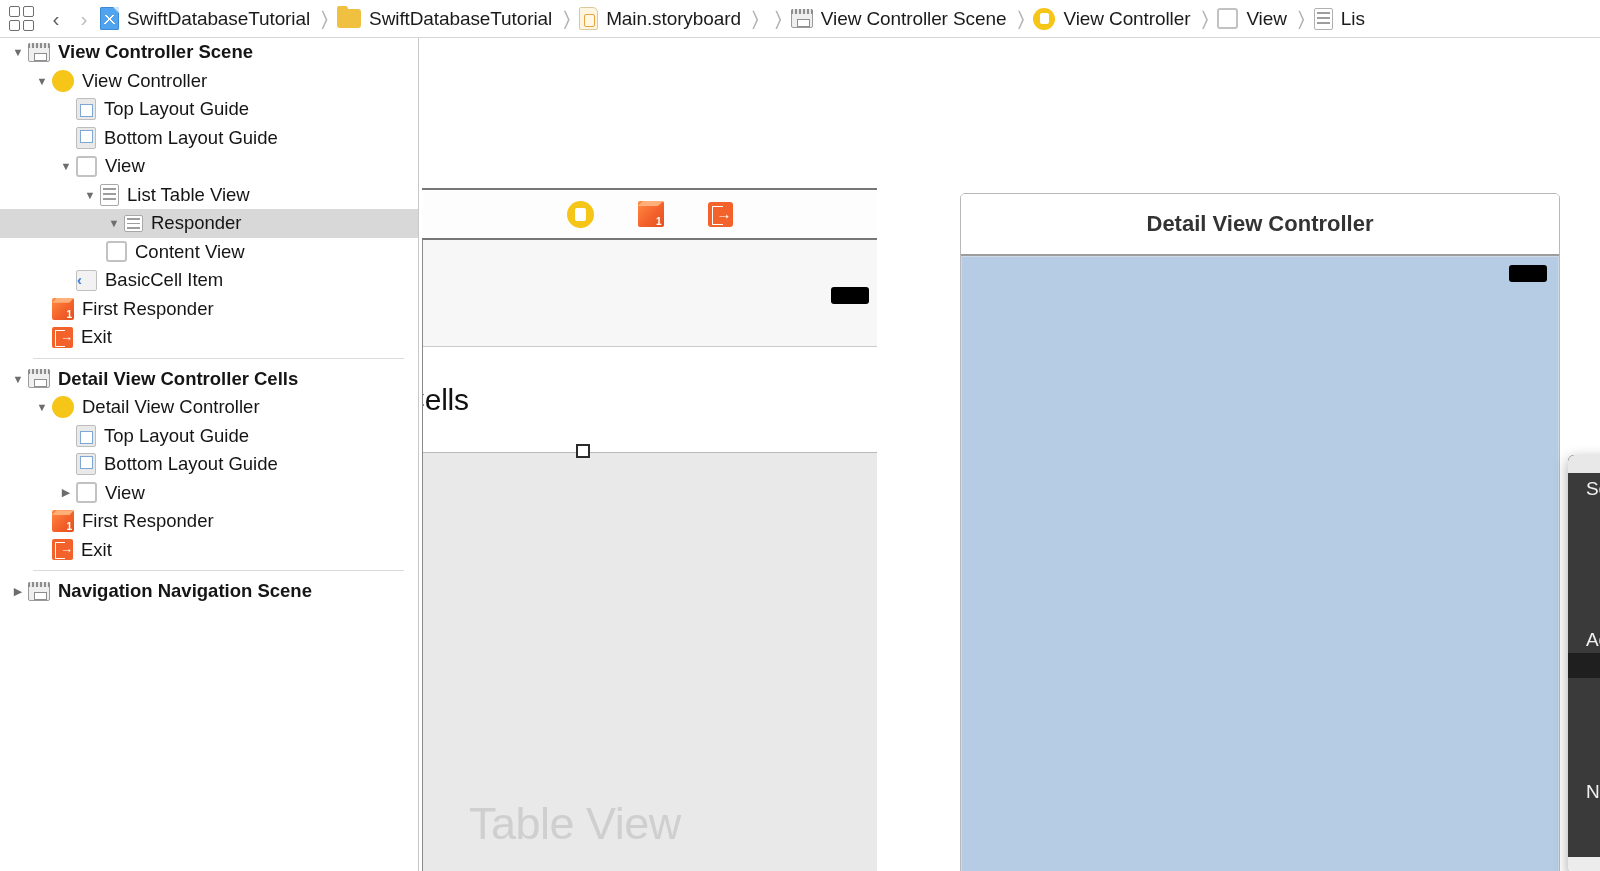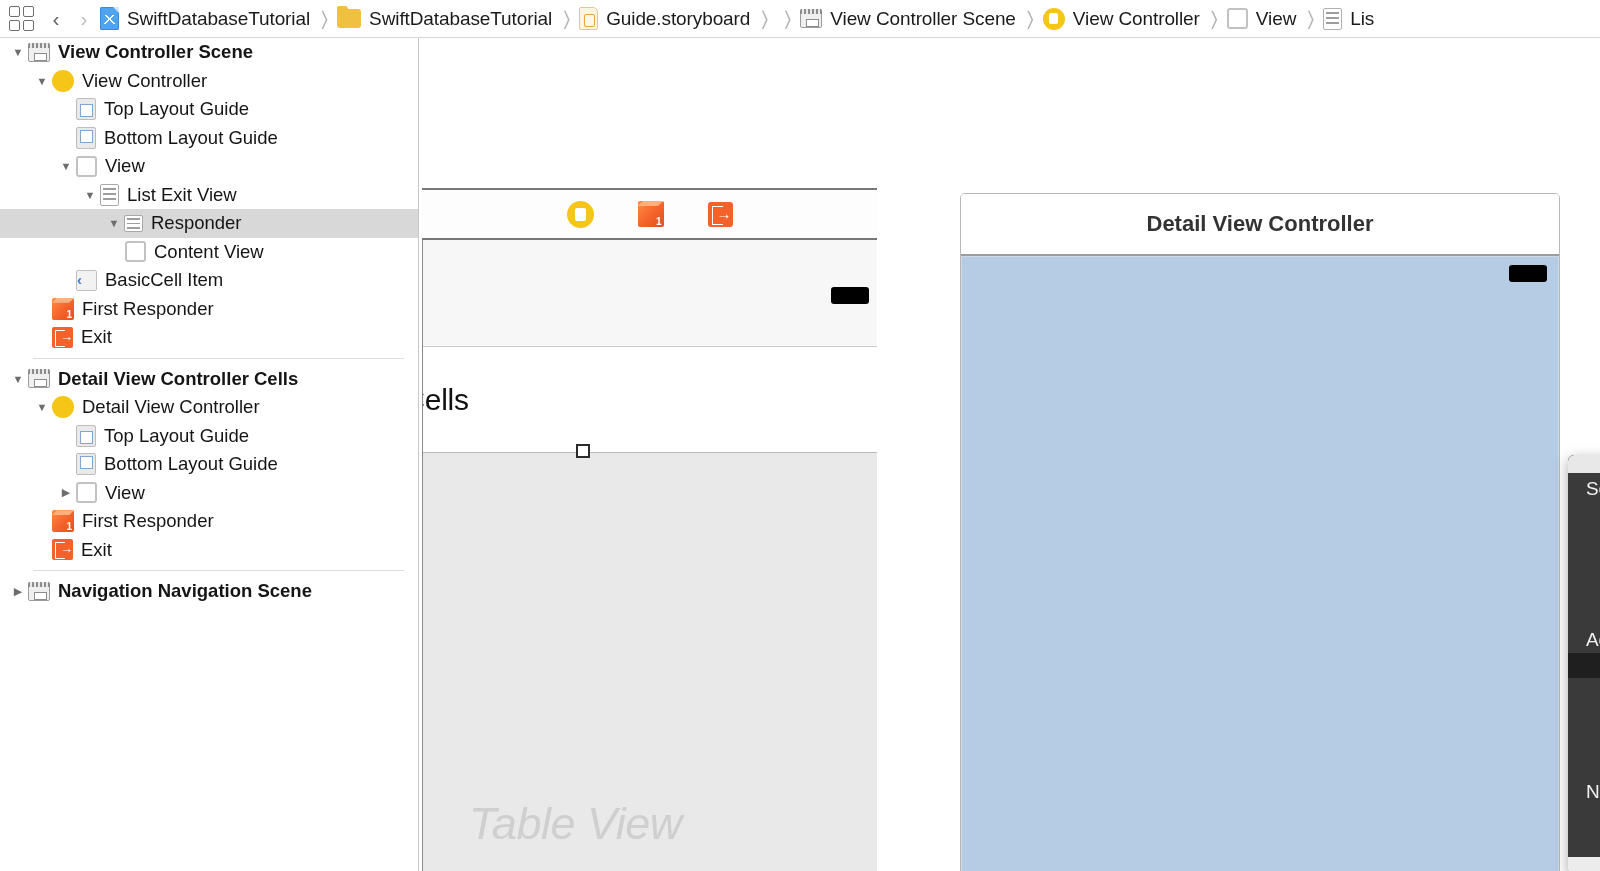--- a/index.html
+++ b/index.html
@@ -237,21 +237,21 @@
   .dl-title .t {
     font-size: 30px; color: #111111; font-weight: normal;
     margin-left: -44px; letter-spacing: -0.3px;
   }
   .dl-body {
     position: relative; height: 420px; background: #e9e9e9;
     border-top: 1px solid #b9b9b9;
   }
   .dl-placeholder {
     position: absolute; left: 46px; top: 345px;
-    font-size: 45px; color: #cfcfcf; letter-spacing: -0.5px; font-style: italic;
+    font-size: 45px; color: #cfcfcf; letter-spacing: -0.5px;
   }
   .handle {
     position: absolute; left: 153px; top: -9px;
     width: 14px; height: 14px; background: #ffffff; border: 2.5px solid #2b2b2b;
   }
 
   
   .device-right {
     position: absolute; left: 540px; top: 155px;
     width: 600px; height: 700px;
@@ -321,21 +321,21 @@
           <span class="lbl">SwiftDatabaseTutorial</span>
         </div>
         <span class="jb-sep">〉</span>
         <div class="jb-item">
           <span class="ic ic-folder"></span>
           <span class="lbl">SwiftDatabaseTutorial</span>
         </div>
         <span class="jb-sep">〉</span>
         <div class="jb-item">
           <span class="ic ic-storyboard"></span>
-          <span class="lbl">Guide.storyboard</span>
+          <span class="lbl">Main.storyboard</span>
         </div>
         <span class="jb-sep">〉</span>
         <span class="jb-sep">〉</span>
         <div class="jb-item">
           <span class="ic ic-scene"></span>
           <span class="lbl">View Controller Scene</span>
         </div>
         <span class="jb-sep">〉</span>
         <div class="jb-item">
           <span class="ic ic-vc"></span>
@@ -377,28 +377,28 @@
           <span class="txt">Bottom Layout Guide</span>
         </div>
         <div class="row" style="padding-left: 56px;">
           <span class="tw">▼</span>
           <span class="ico s-view"></span>
           <span class="txt">View</span>
         </div>
         <div class="row" style="padding-left: 80px;">
           <span class="tw">▼</span>
           <span class="ico s-table"></span>
-          <span class="txt">List Exit View</span>
+          <span class="txt">List Table View</span>
         </div>
         <div class="row selected" style="padding-left: 104px;">
           <span class="tw">▼</span>
           <span class="ico s-cell"></span>
           <span class="txt">Responder</span>
         </div>
-        <div class="row" style="padding-left: 68px; margin-left: 37px;">
+        <div class="row" style="padding-left: 86px;">
           <span class="tw"></span>
           <span class="ico s-view"></span>
           <span class="txt">Content View</span>
         </div>
         <div class="row" style="padding-left: 56px;">
           <span class="tw"></span>
           <span class="ico s-navitem">‹</span>
           <span class="txt">BasicCell Item</span>
         </div>
         <div class="row" style="padding-left: 32px;">

